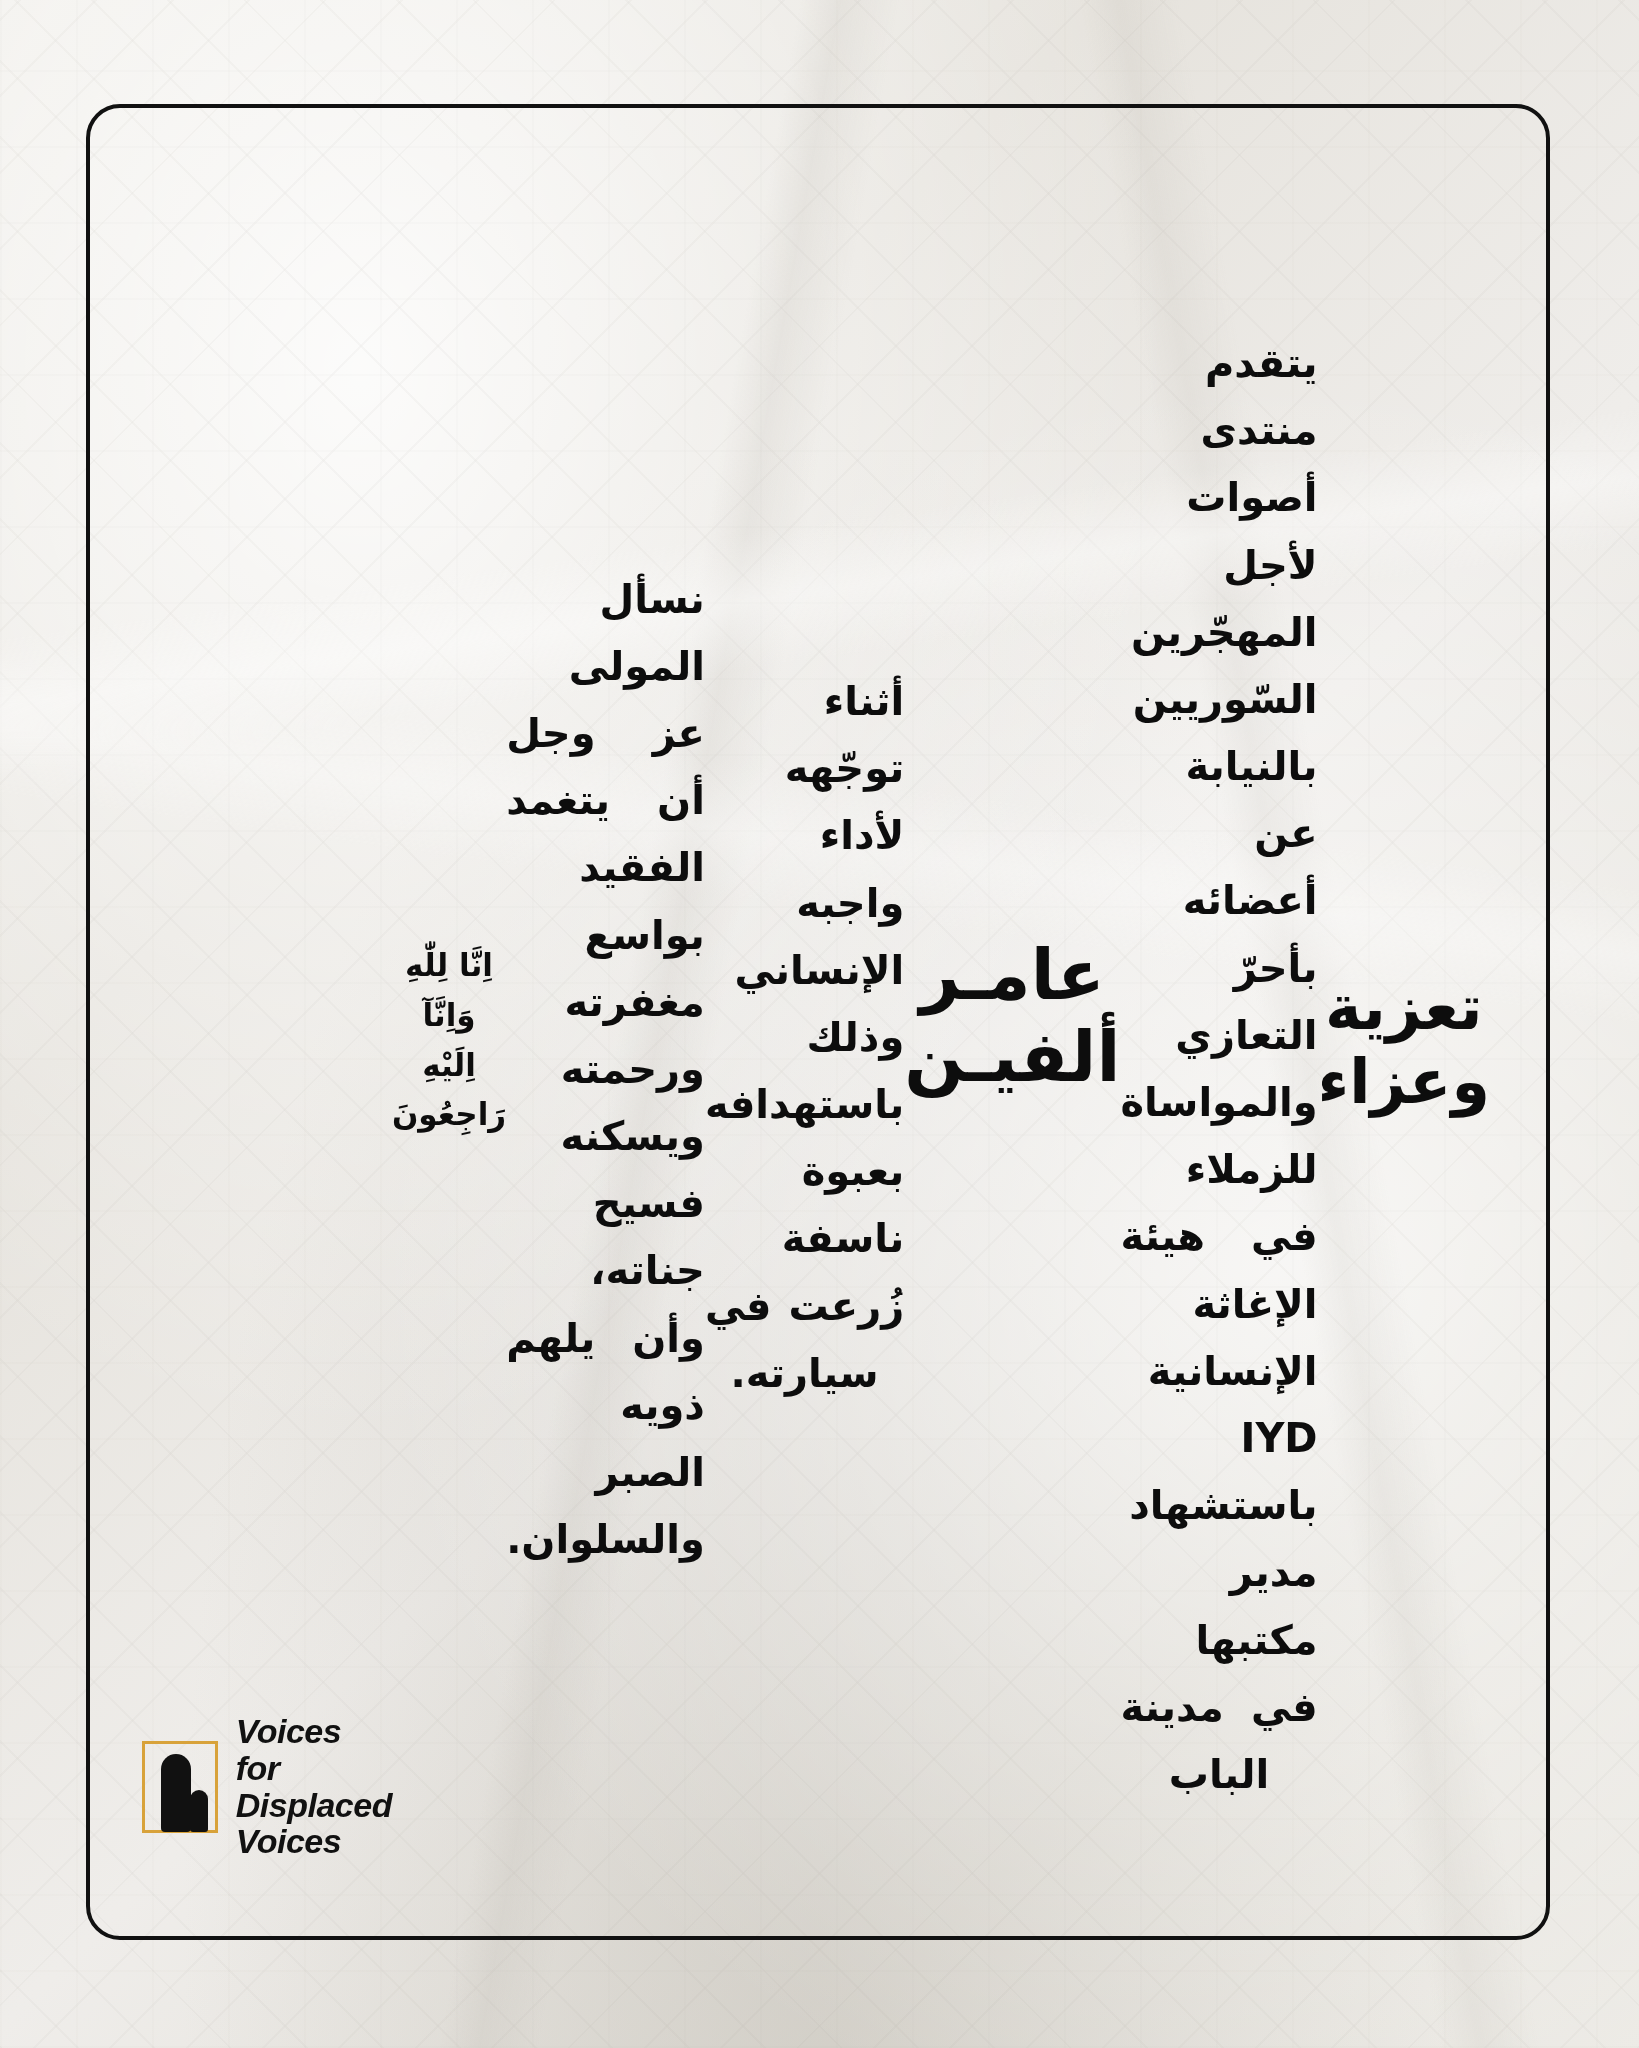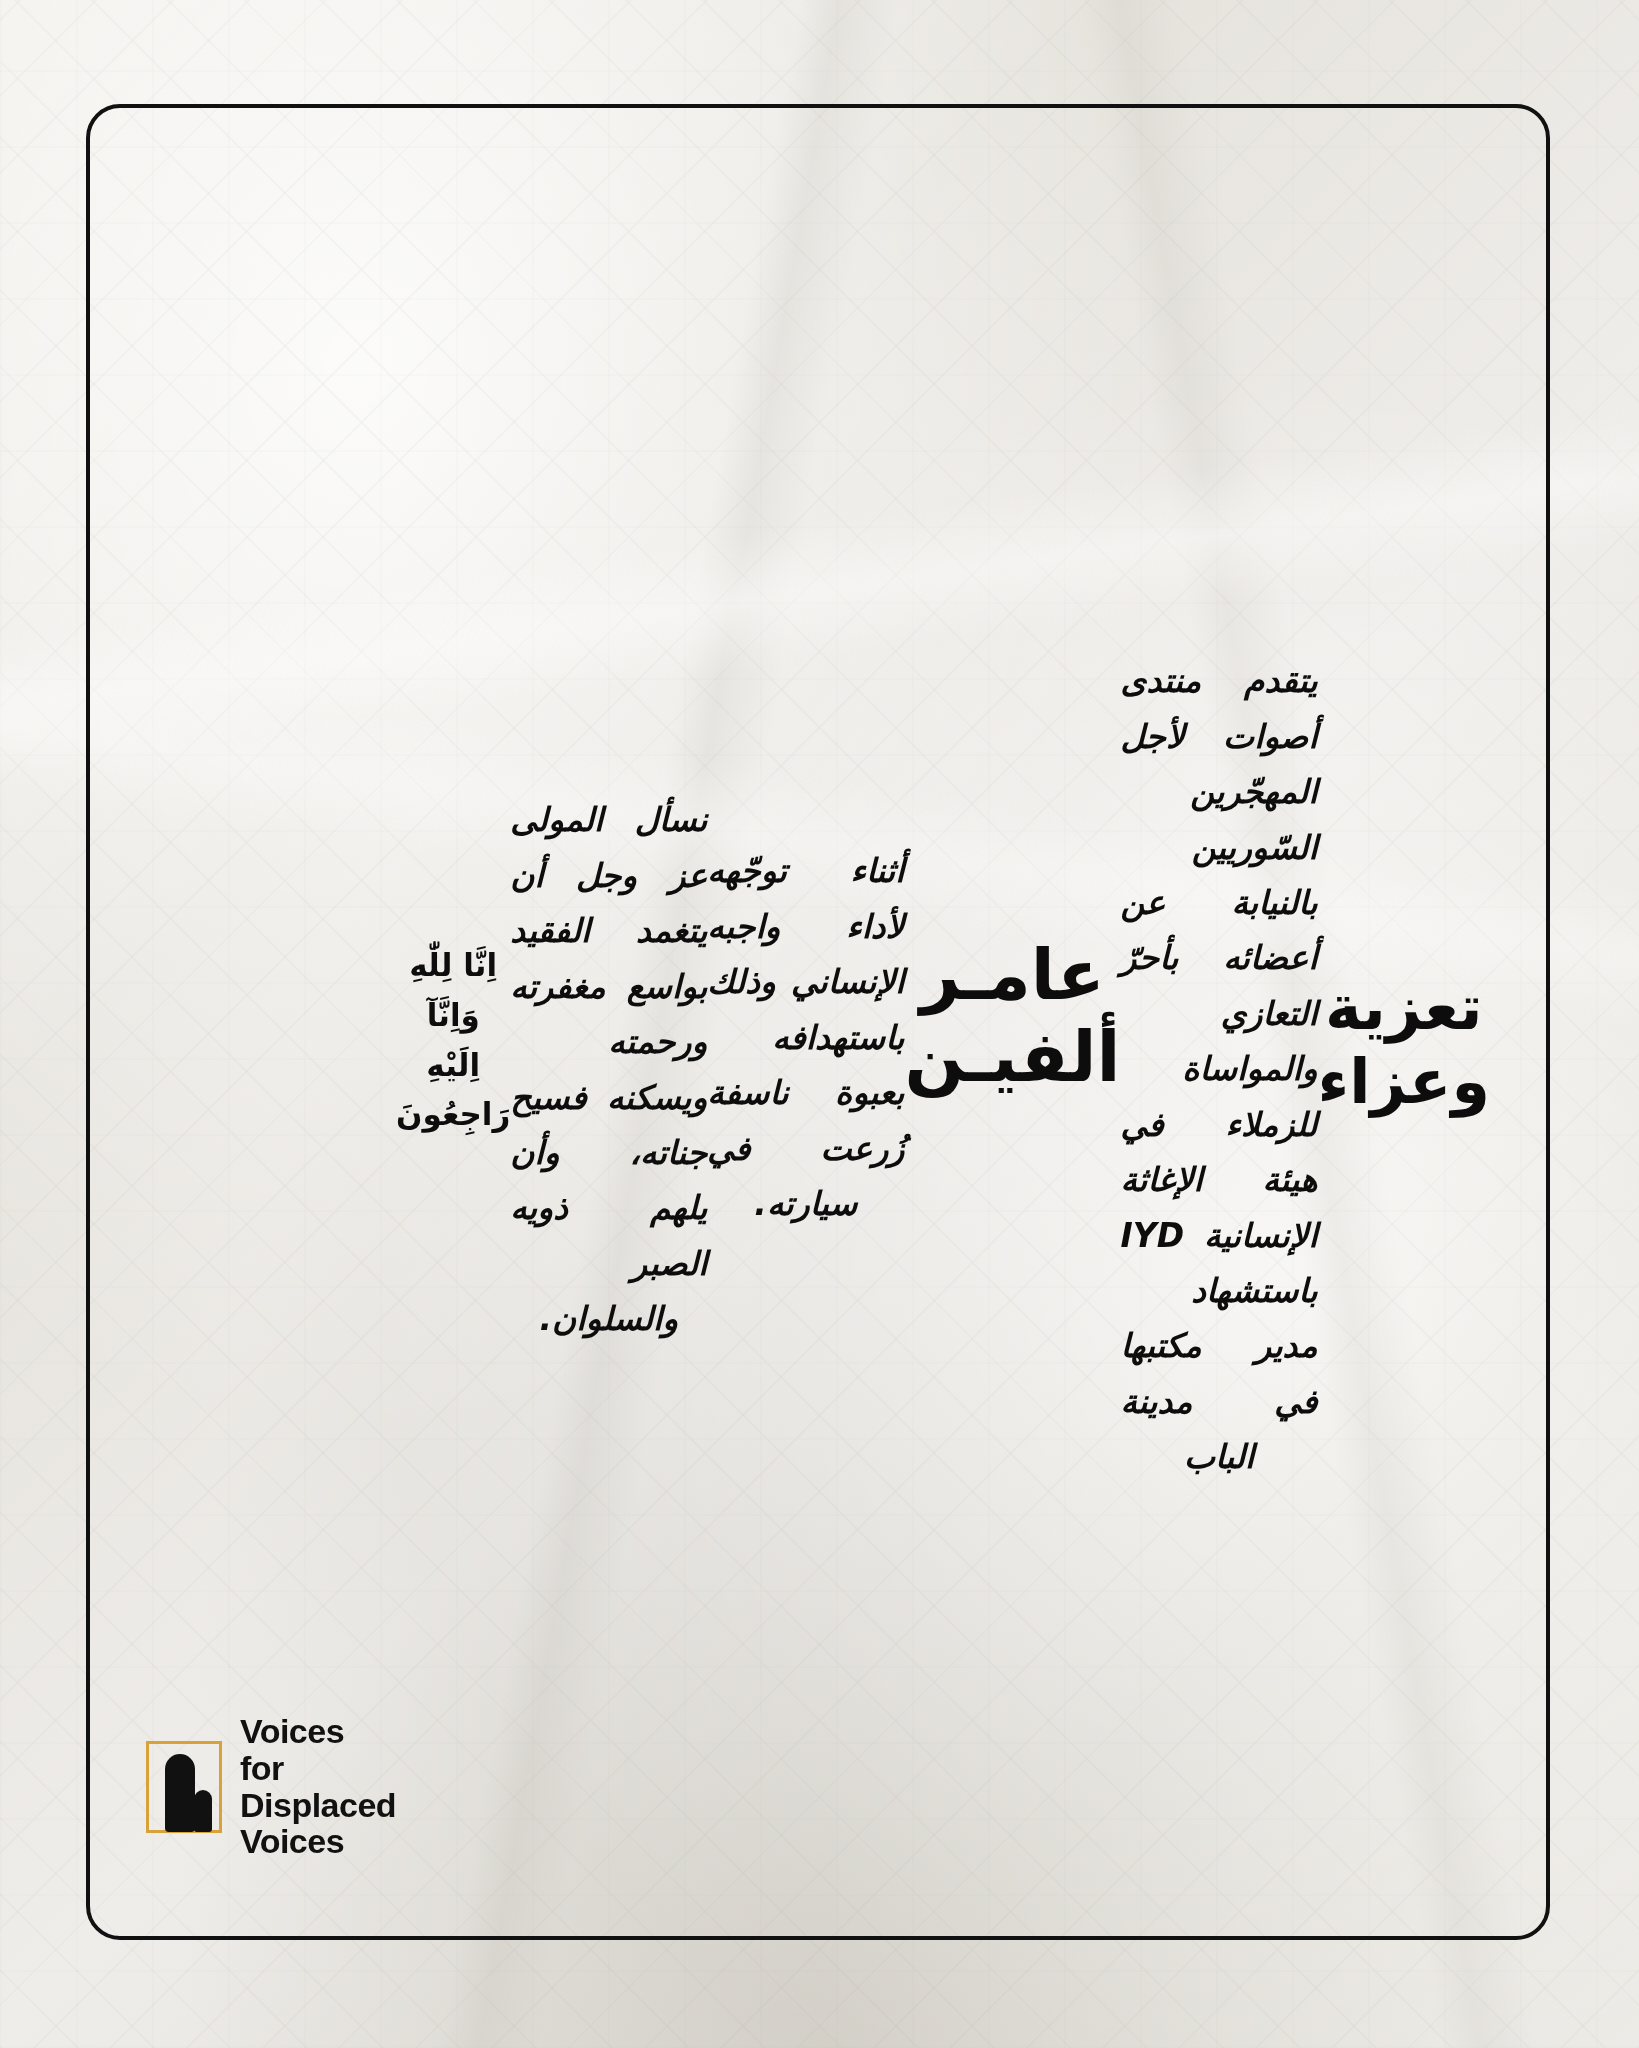--- a/index.html
+++ b/index.html
@@ -82,28 +82,27 @@
 
   .title {
     font-size: 62px;
     font-weight: 700;
     letter-spacing: 0px;
     line-height: 1.2;
     margin: 30px 0 0 0;
   }
 
   .para {
-    font-size: 33px;
+    font-size: 40px;
     line-height: 1.68;
     font-weight: 600;
     text-align: justify;
     text-align-last: center;
     width: 1290px;
     margin: 0;
-    font-style: italic;
   }
 
   .para-intro { margin-top: 78px; }
 
   .deceased-name {
     font-size: 70px;
     font-weight: 700;
     letter-spacing: 2px;
     margin: 66px 0 95px 0;
   }
@@ -177,20 +176,21 @@
     border-radius: 9px 9px 3px 3px;
   }
   .logo-text {
     text-align: left;
     line-height: 1.08;
     font-weight: 700;
     font-size: 34px;
     letter-spacing: -0.5px;
     color: #111;
     font-family: "Liberation Sans", sans-serif;
+    font-style: italic;
   }
 </style>
 </head>
 <body>
 
 <div class="poster">
   <div class="pattern"></div>
   <div class="crumple"></div>
 
   <div class="frame"></div>

